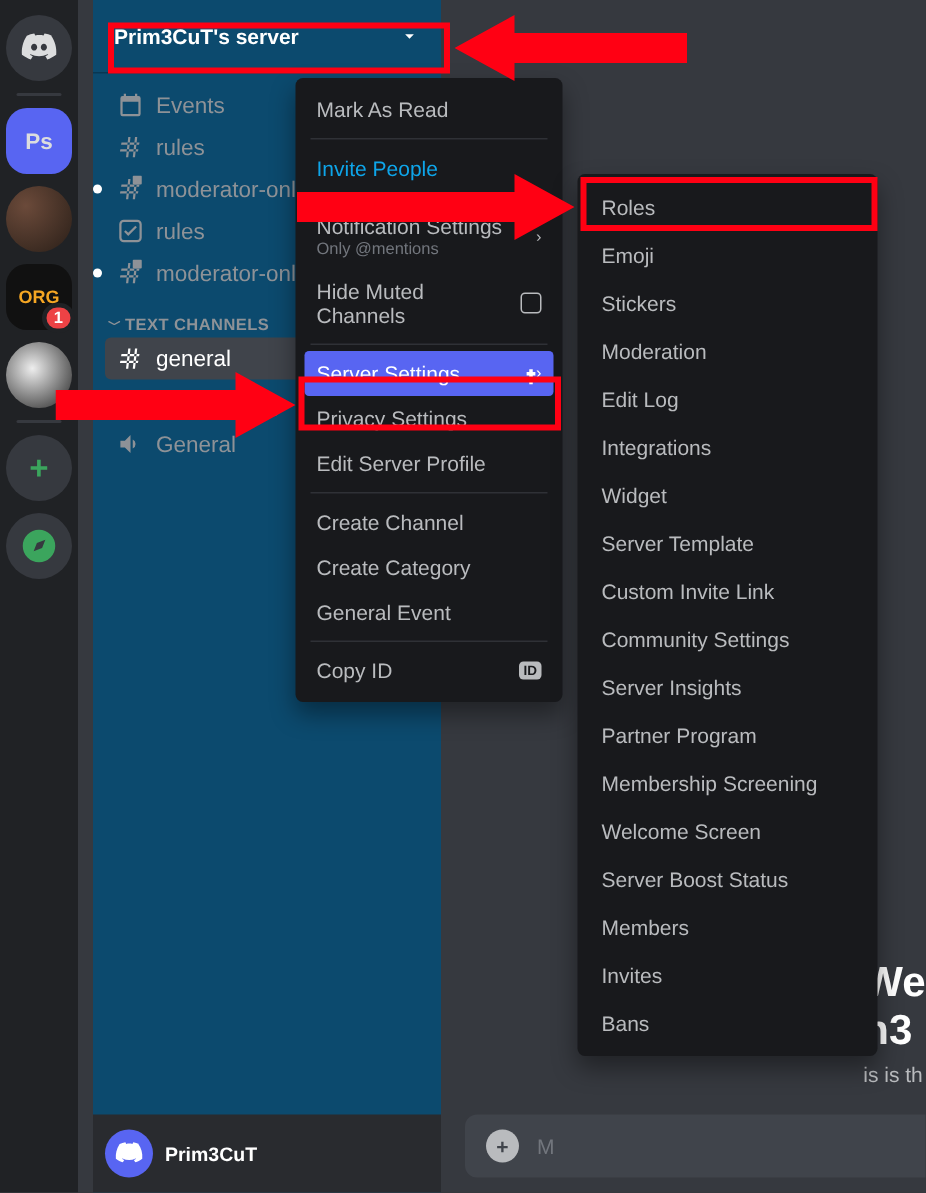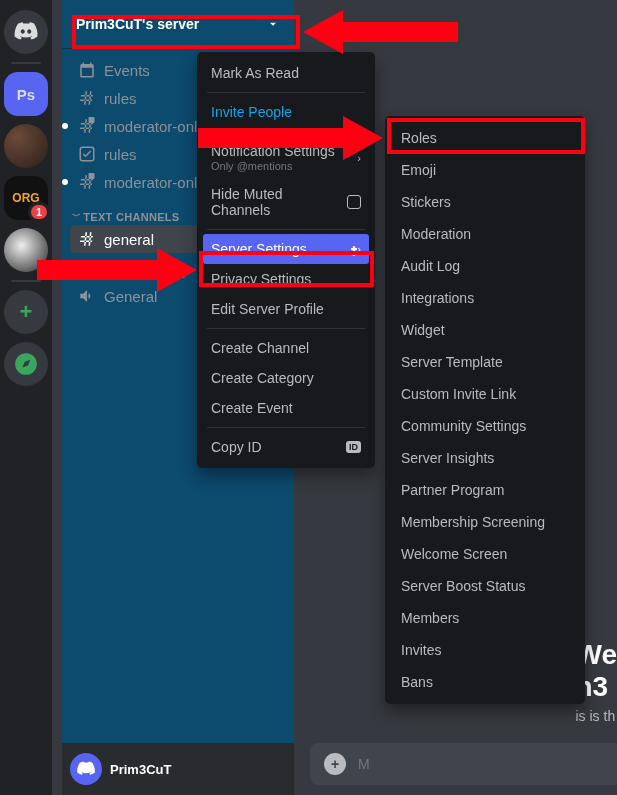--- a/index.html
+++ b/index.html
@@ -213,21 +213,21 @@
       <span>Edit Server Profile</span>
     </div>
     <div class="ctx-sep"></div>
     <div class="ctx-item">
       <span>Create Channel</span>
     </div>
     <div class="ctx-item">
       <span>Create Category</span>
     </div>
     <div class="ctx-item">
-      <span>Create Event</span>
+      <span>General Event</span>
     </div>
     <div class="ctx-sep"></div>
     <div class="ctx-item">
       <span>Copy ID</span>
       <span class="idb">ID</span>
     </div>
   </div>
 
 <div class="sub-ctx" id="subctx">
     <div class="ctx-item">
@@ -236,21 +236,21 @@
     <div class="ctx-item">
       <span>Emoji</span>
     </div>
     <div class="ctx-item">
       <span>Stickers</span>
     </div>
     <div class="ctx-item">
       <span>Moderation</span>
     </div>
     <div class="ctx-item">
-      <span>Audit Log</span>
+      <span>Edit Log</span>
     </div>
     <div class="ctx-item">
       <span>Integrations</span>
     </div>
     <div class="ctx-item">
       <span>Widget</span>
     </div>
     <div class="ctx-item">
       <span>Server Template</span>
     </div>

